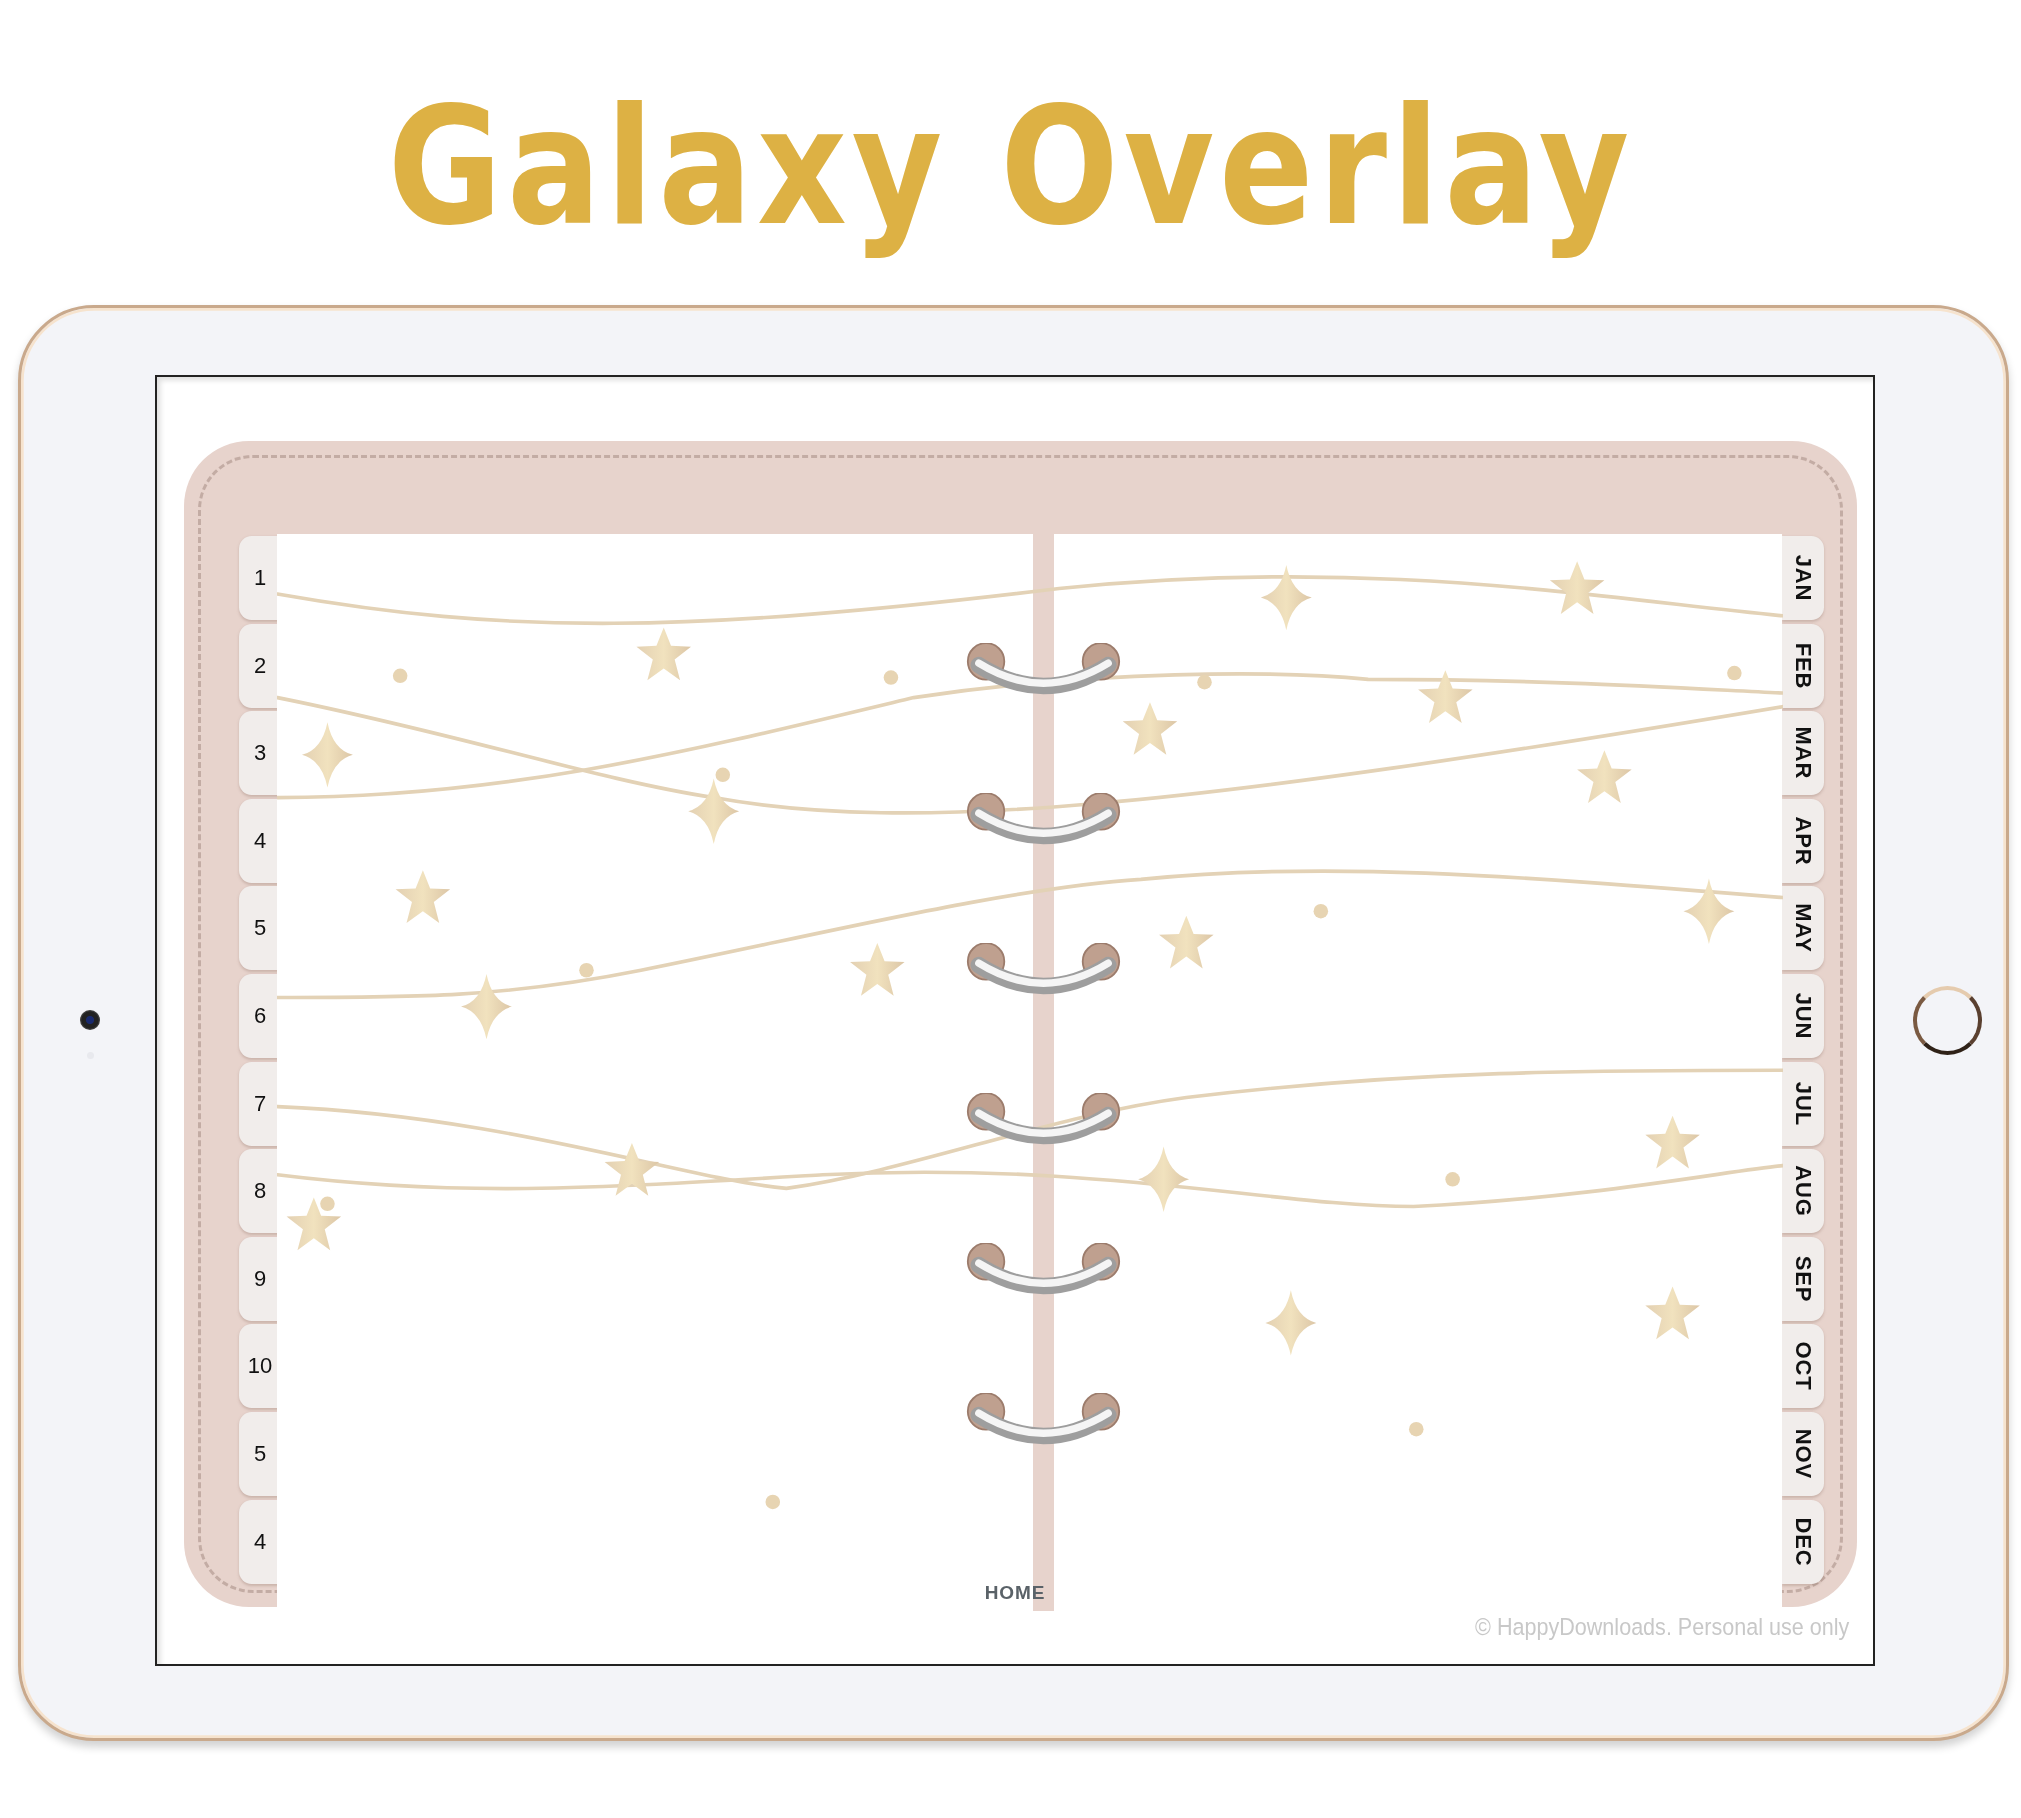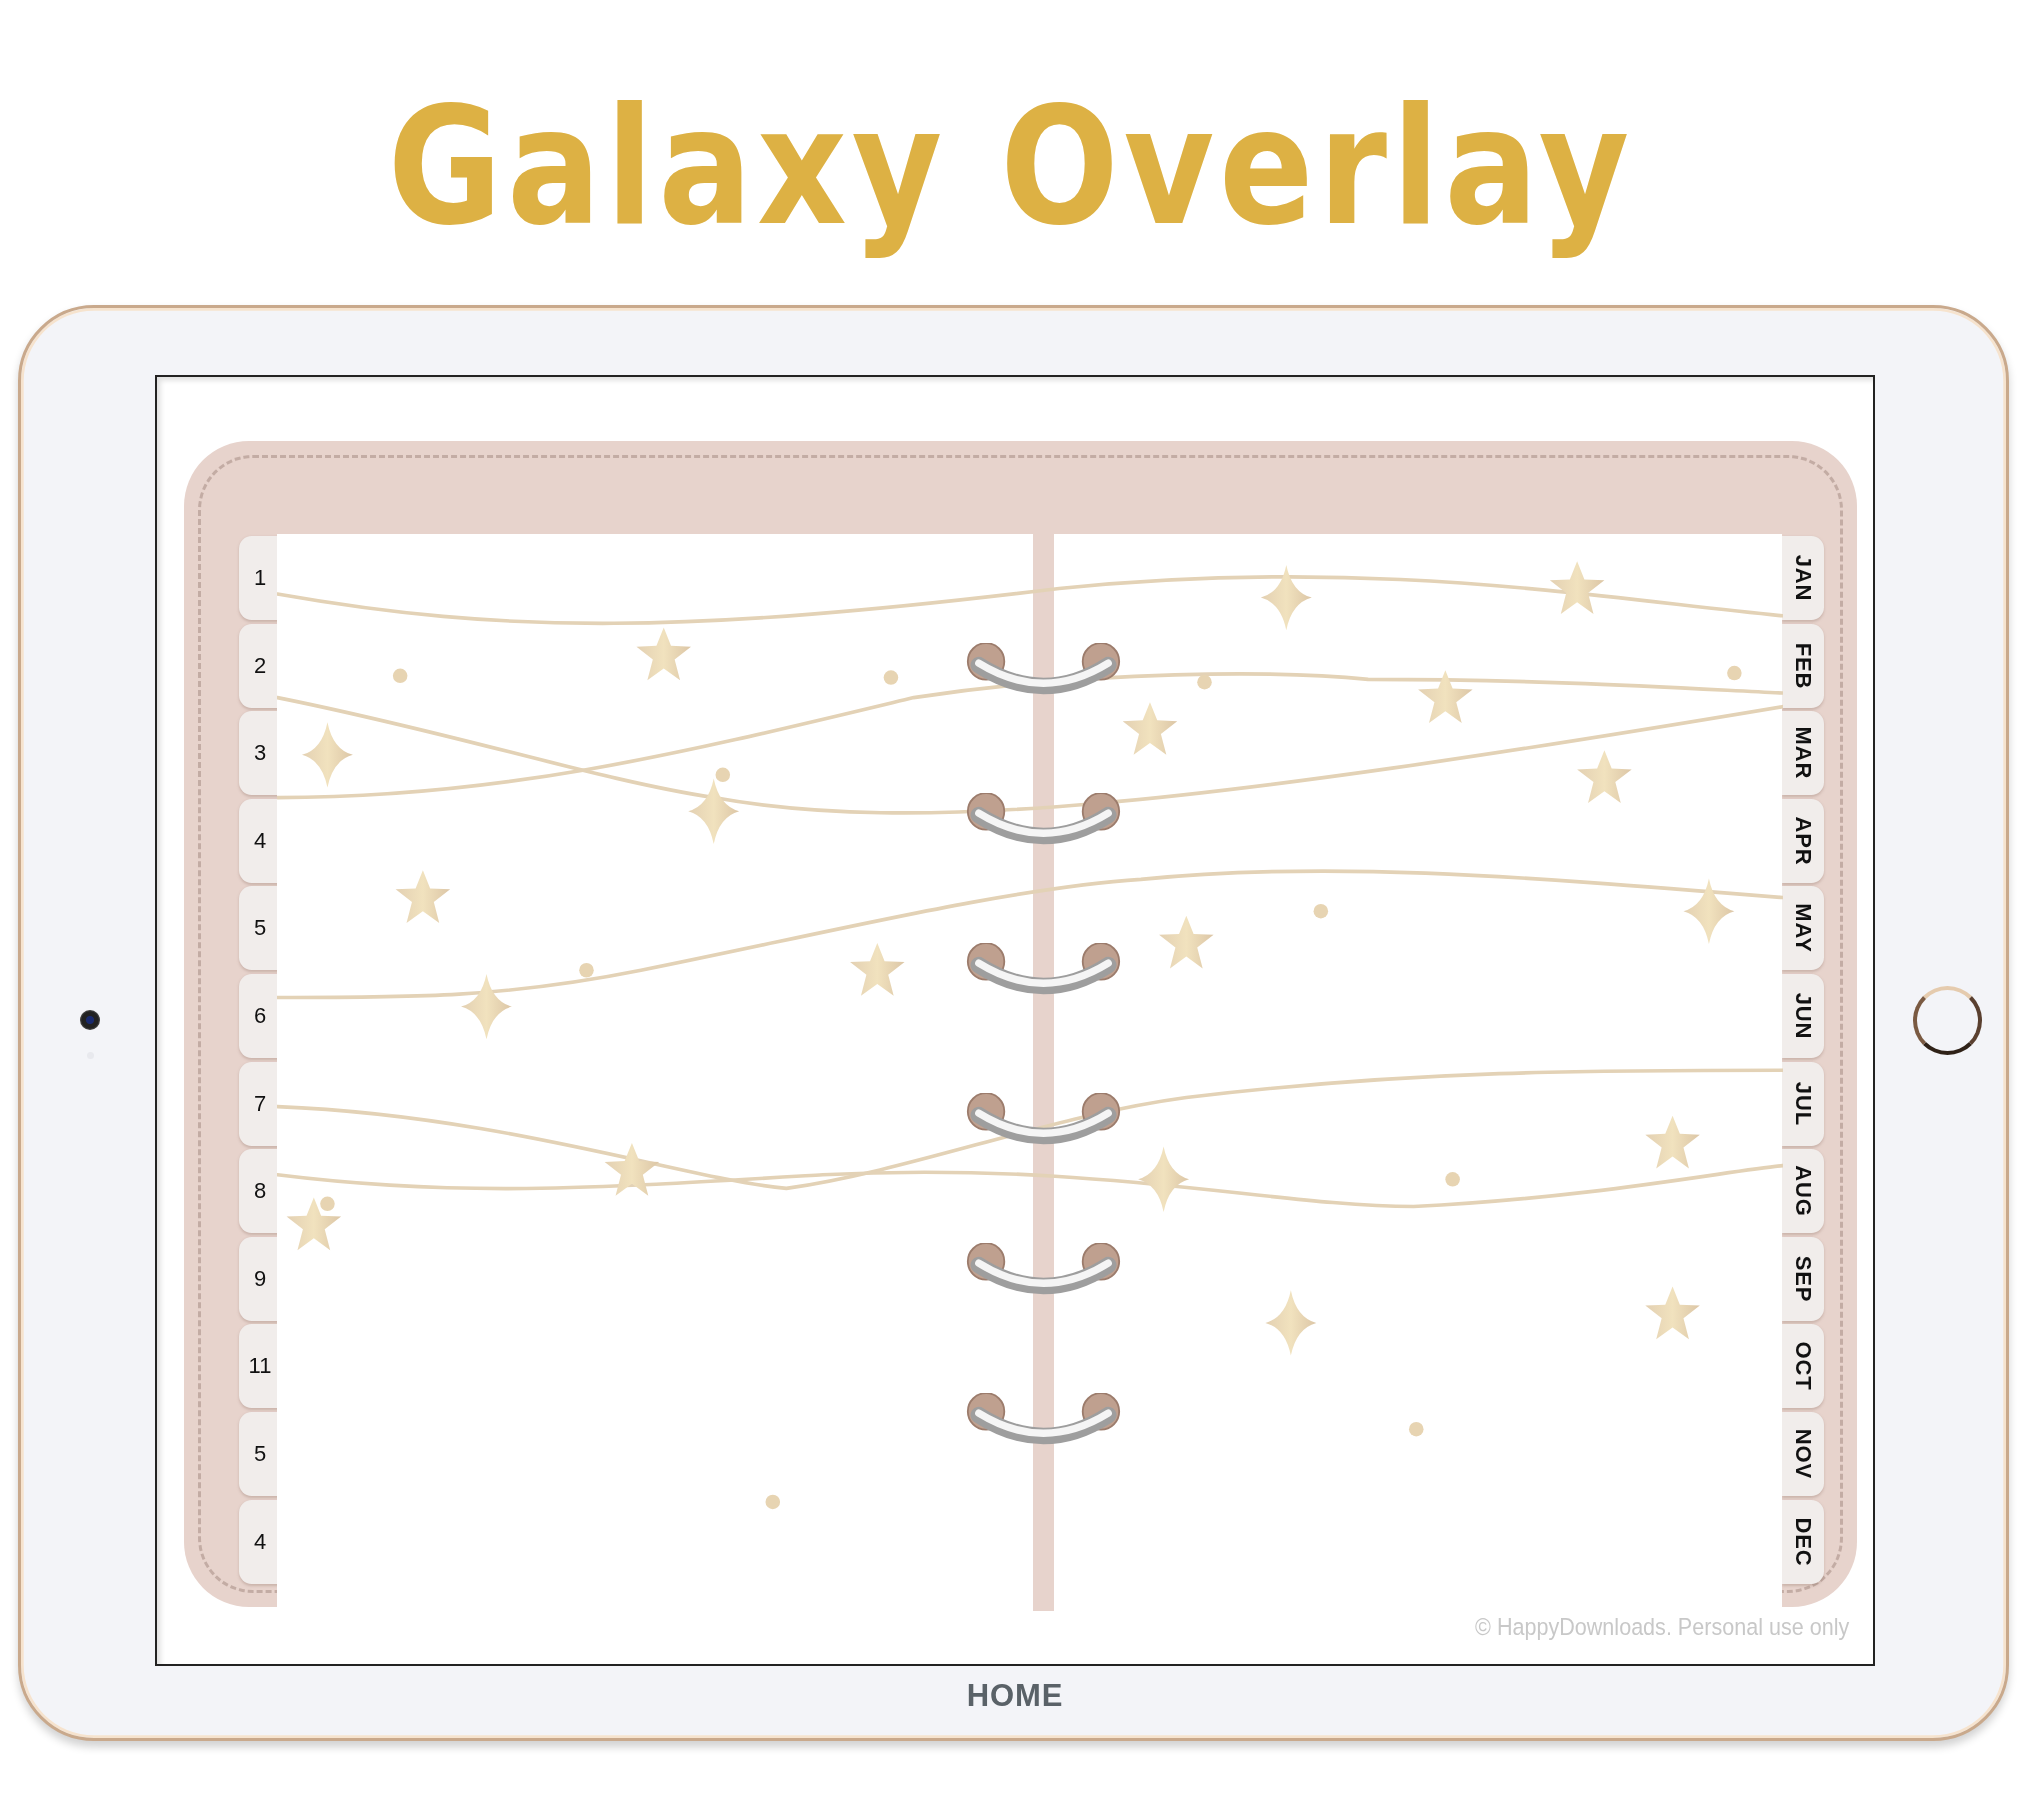--- a/index.html
+++ b/index.html
@@ -65,22 +65,22 @@
   }
   .page.left { left:93px; width:756px; }
   .page.right { left:870px; width:728px; }
   .spine { position:absolute; left:849px; top:93px; width:21px; height:1077px; background:#E7D3CC; }
 
   .overlay { position:absolute; left:93px; top:93px; width:1506px; height:1077px; pointer-events:none; }
 
   .ring { position:absolute; width:155px; height:55px; }
 
   .footer-home {
-    position:absolute; left:0; width:100%; top:1301px; text-align:center;
-    font-family:"Liberation Sans", sans-serif; font-weight:bold; font-size:31px; color:#5a6268;
+    position:absolute; left:0; width:100%; top:1205px; text-align:center;
+    font-family:"Liberation Sans", sans-serif; font-weight:bold; font-size:19px; color:#5a6268;
     letter-spacing:0.9px;
   }
   .footer-home span { cursor:pointer; }
   .watermark {
     position:absolute; right:23.6px; top:1236px;
     font-family:"Liberation Sans", sans-serif; font-size:24.5px; color:#C8C8C8;
     transform:scaleX(0.88); transform-origin:right center;
   }
 </style>
 </head>
@@ -120,21 +120,21 @@
       <div class="tab">
           <span>7</span>
         </div>
       <div class="tab">
           <span>8</span>
         </div>
       <div class="tab">
           <span>9</span>
         </div>
       <div class="tab">
-          <span>11</span>
+          <span>10</span>
         </div>
       <div class="tab">
           <span>5</span>
         </div>
       <div class="tab">
           <span>4</span>
         </div>
     </div>
 
     <div class="tabs right">

